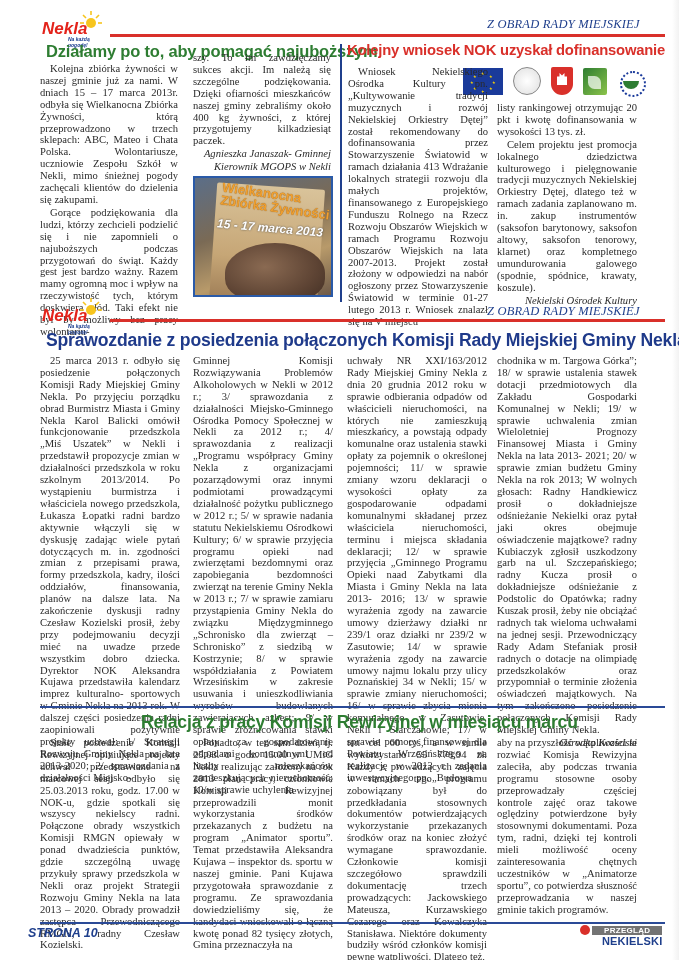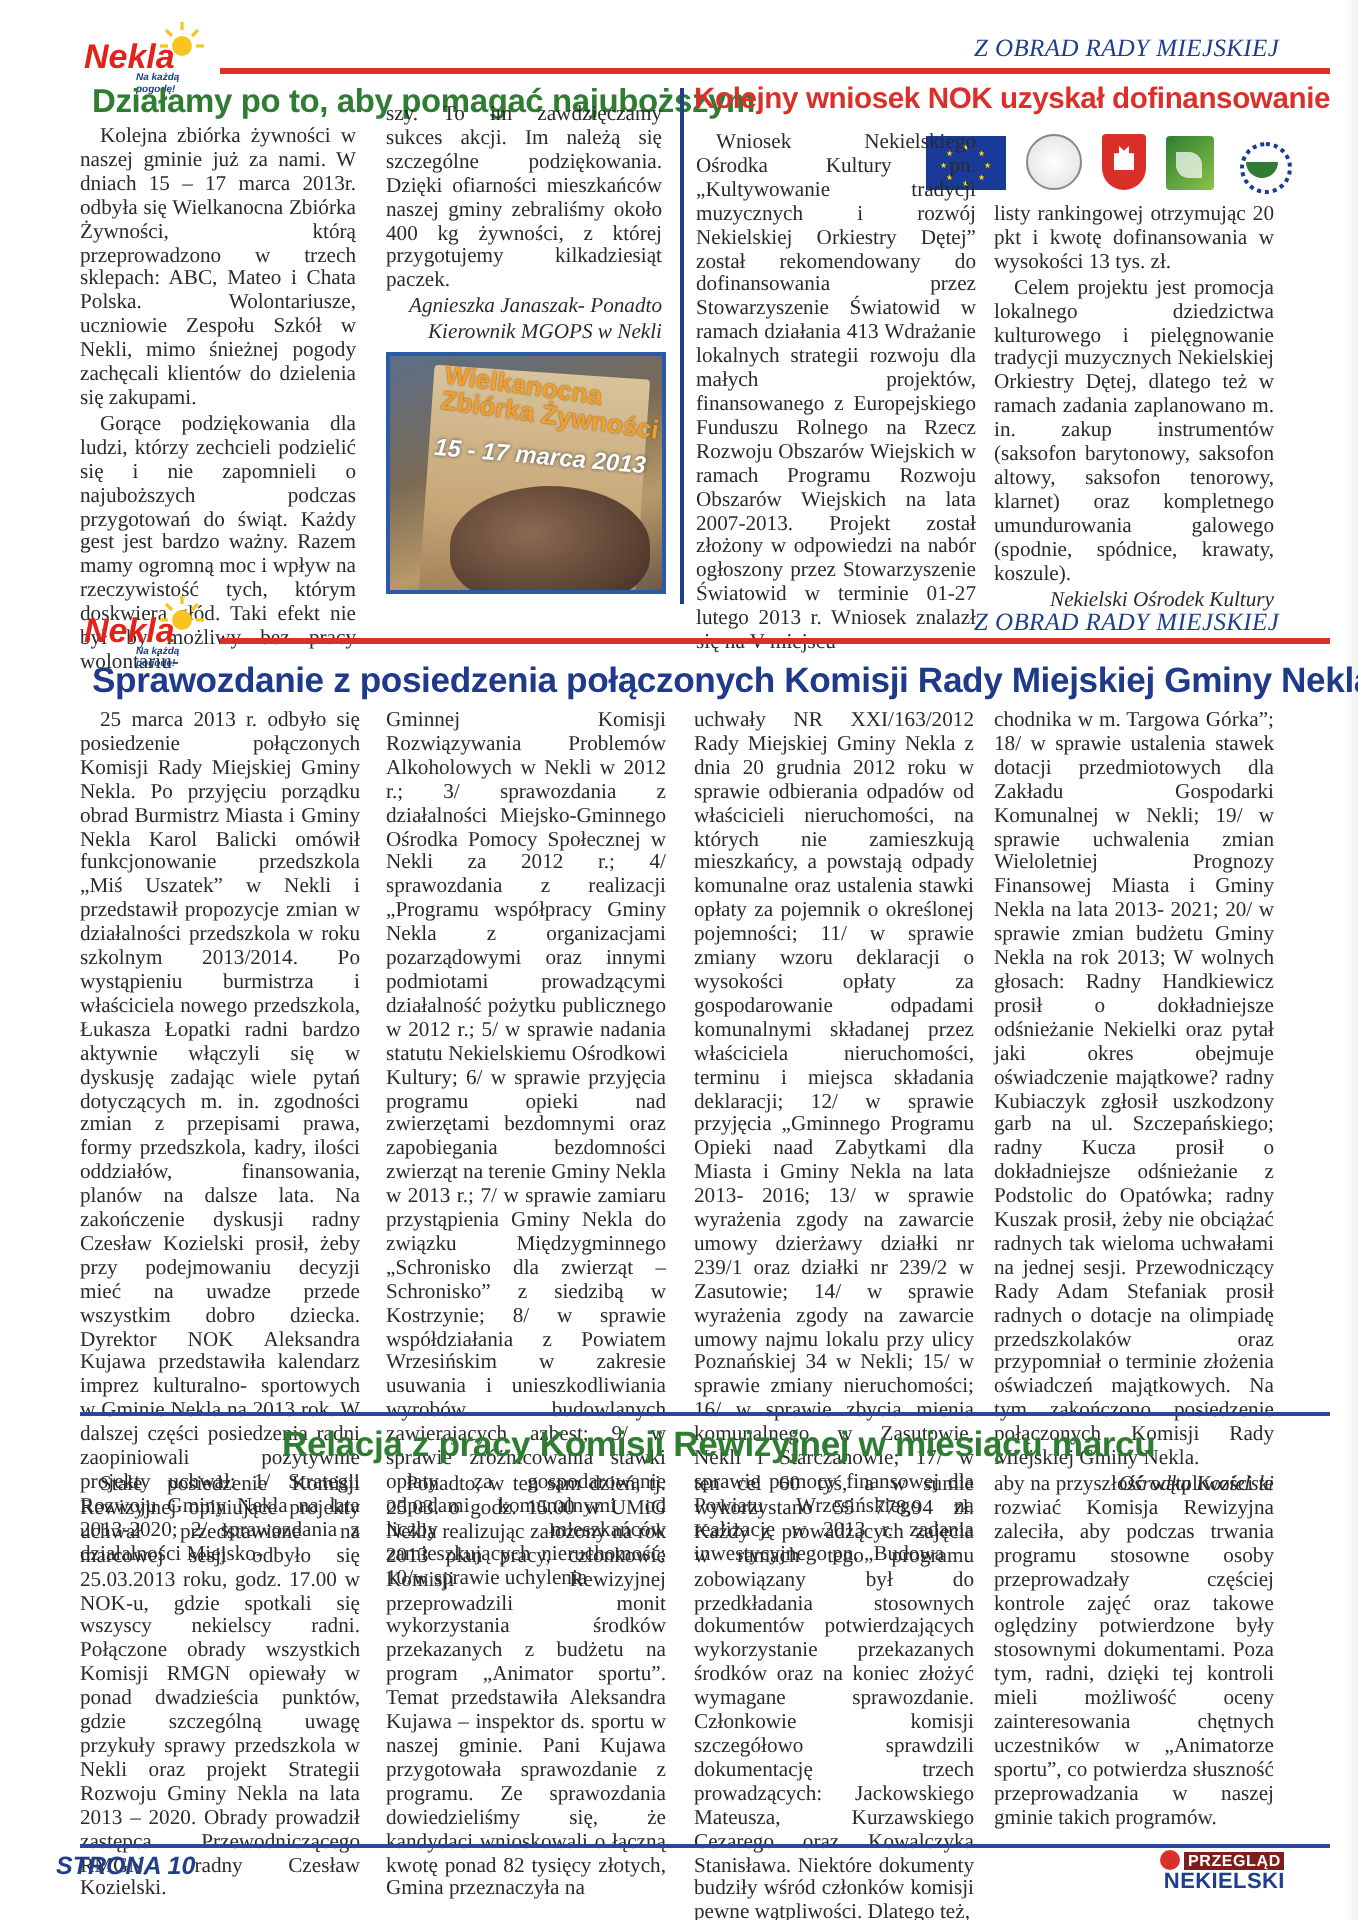--- a/index.html
+++ b/index.html
@@ -44,21 +44,21 @@
   .logos .leader { width: 24px; height: 27px; background: linear-gradient(135deg, #2e7d32, #8bc34a); border-radius: 2px; position: relative; }
   .logos .leader::after { content: ""; position: absolute; left: 5px; top: 8px; width: 13px; height: 13px; border-radius: 0 50% 0 50%; background: #fff; opacity: 0.7; }
   .logos .stars { width: 28px; height: 28px; position: relative; }
   .logos .stars::before { content: ""; position: absolute; left: 3px; top: 4px; width: 22px; height: 22px; border-radius: 50%; border: 2px dotted #1a3a9a; }
   .logos .stars::after { content: ""; position: absolute; left: 6px; top: 14px; width: 16px; height: 8px; background: #2e7d32; border-radius: 0 0 8px 8px; }
 
   .footer-page { position: absolute; font-family: "Liberation Sans", sans-serif; font-weight: bold; font-style: italic; font-size: 12.5px; color: #1f3f8c; }
   .pn-logo { position: absolute; font-family: "Liberation Sans", sans-serif; font-weight: bold; }
   .pn-logo .top { display: flex; align-items: center; gap: 2px; }
   .pn-logo .ic { width: 10px; height: 10px; border-radius: 50%; background: #d9302a; }
-  .pn-logo .lbl1 { background: #7f1d1d; color: #fff; font-size: 8px; padding: 0 2px; letter-spacing: 0.3px; }
+  .pn-logo .lbl1 { background: #737373; color: #fff; font-size: 8px; padding: 0 12px; letter-spacing: 0.3px; }
   .pn-logo .lbl2 { color: #1f3f8c; font-size: 11px; letter-spacing: 0.2px; text-align: right; }
   .right-edge { position: absolute; left: 672px; top: 0; width: 7px; height: 960px; background: linear-gradient(90deg, #fff, #f2f2f2); }
 </style>
 </head>
 <body>
 
 <div class="right-edge"></div>
 
 <div class="logo" style="left:40px;top:8px;">
   <svg class="sun" viewBox="0 0 22 22">
@@ -77,21 +77,21 @@
 <div class="redline" style="left:110px;top:34px;width:555px;"></div>
 <div class="section-tag" style="left:487px;top:17px;">Z OBRAD RADY MIEJSKIEJ</div>
 
 <div class="headline green" style="left:46px;top:42px;font-size:16.5px;">Działamy po to, aby pomagać najuboższym</div>
 <div class="col" style="left:40px;top:63px;width:138px;">
   <p>Kolejna zbiórka żywności w naszej gminie już za nami. W dniach 15 – 17 marca 2013r. odbyła się Wielkanocna Zbiórka Żywności, którą przeprowadzono w trzech sklepach: ABC, Mateo i Chata Polska. Wolontariusze, uczniowie Zespołu Szkół w Nekli, mimo śnieżnej pogody zachęcali klientów do dzielenia się zakupami.</p>
   <p>Gorące podziękowania dla ludzi, którzy zechcieli podzielić się i nie zapomnieli o najuboższych podczas przygotowań do świąt. Każdy gest jest bardzo ważny. Razem mamy ogromną moc i wpływ na rzeczywistość tych, którym doskwiera głód. Taki efekt nie był by możliwy bez pracy wolontariu-</p>
 </div>
 <div class="col" style="left:193px;top:52px;width:138px;">
   <p class="noindent">szy. To im zawdzięczamy sukces akcji. Im należą się szczególne podziękowania. Dzięki ofiarności mieszkańców naszej gminy zebraliśmy około 400 kg żywności, z której przygotujemy kilkadziesiąt paczek.</p>
-  <p class="sig">Agnieszka Janaszak- Ponadto</p>
+  <p class="sig">Agnieszka Janaszak- Gminnej</p>
   <p class="sig">Kierownik MGOPS w Nekli</p>
 </div>
 <div class="photo" style="left:193px;top:176px;width:140px;height:121px;">
   <div class="poster"></div>
   <div class="pt1"><span>Wielkanocna</span><br><span>Zbiórka Żywności</span></div>
   <div class="pt2">15 - 17 marca 2013</div>
   <div class="hands"></div>
 </div>
 
 <div class="vbar" style="left:340px;top:44px;height:258px;"></div>

